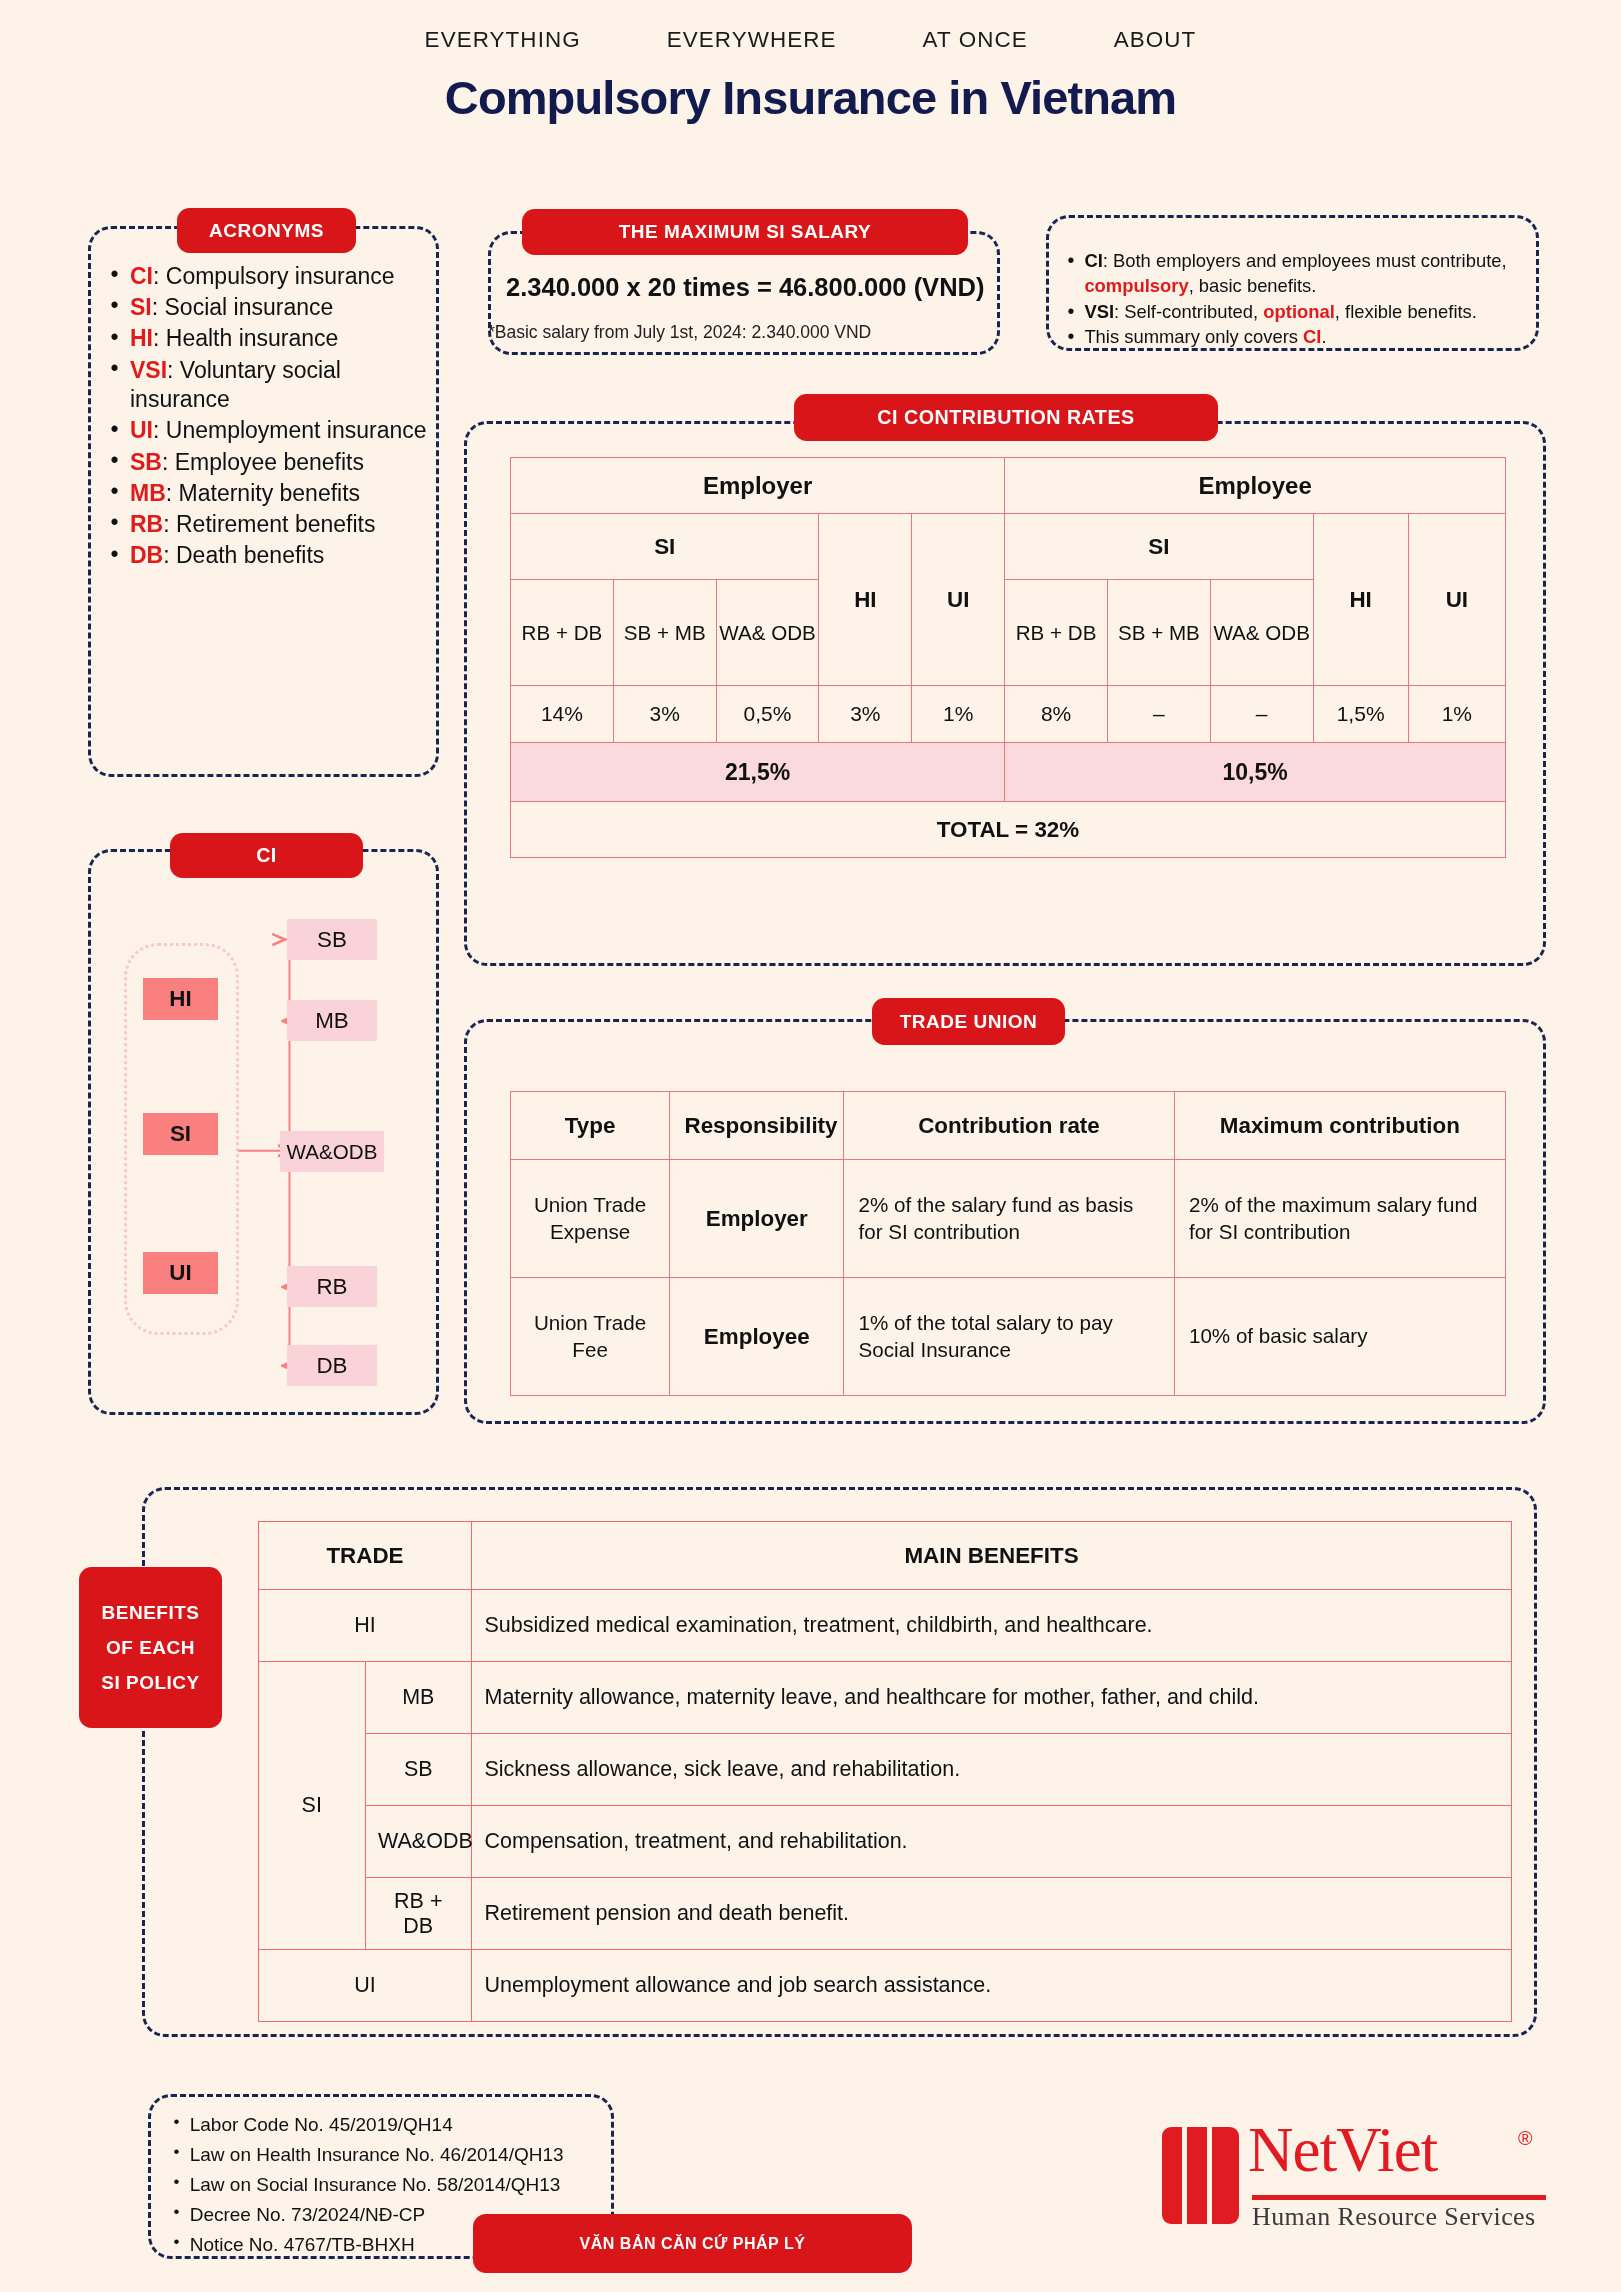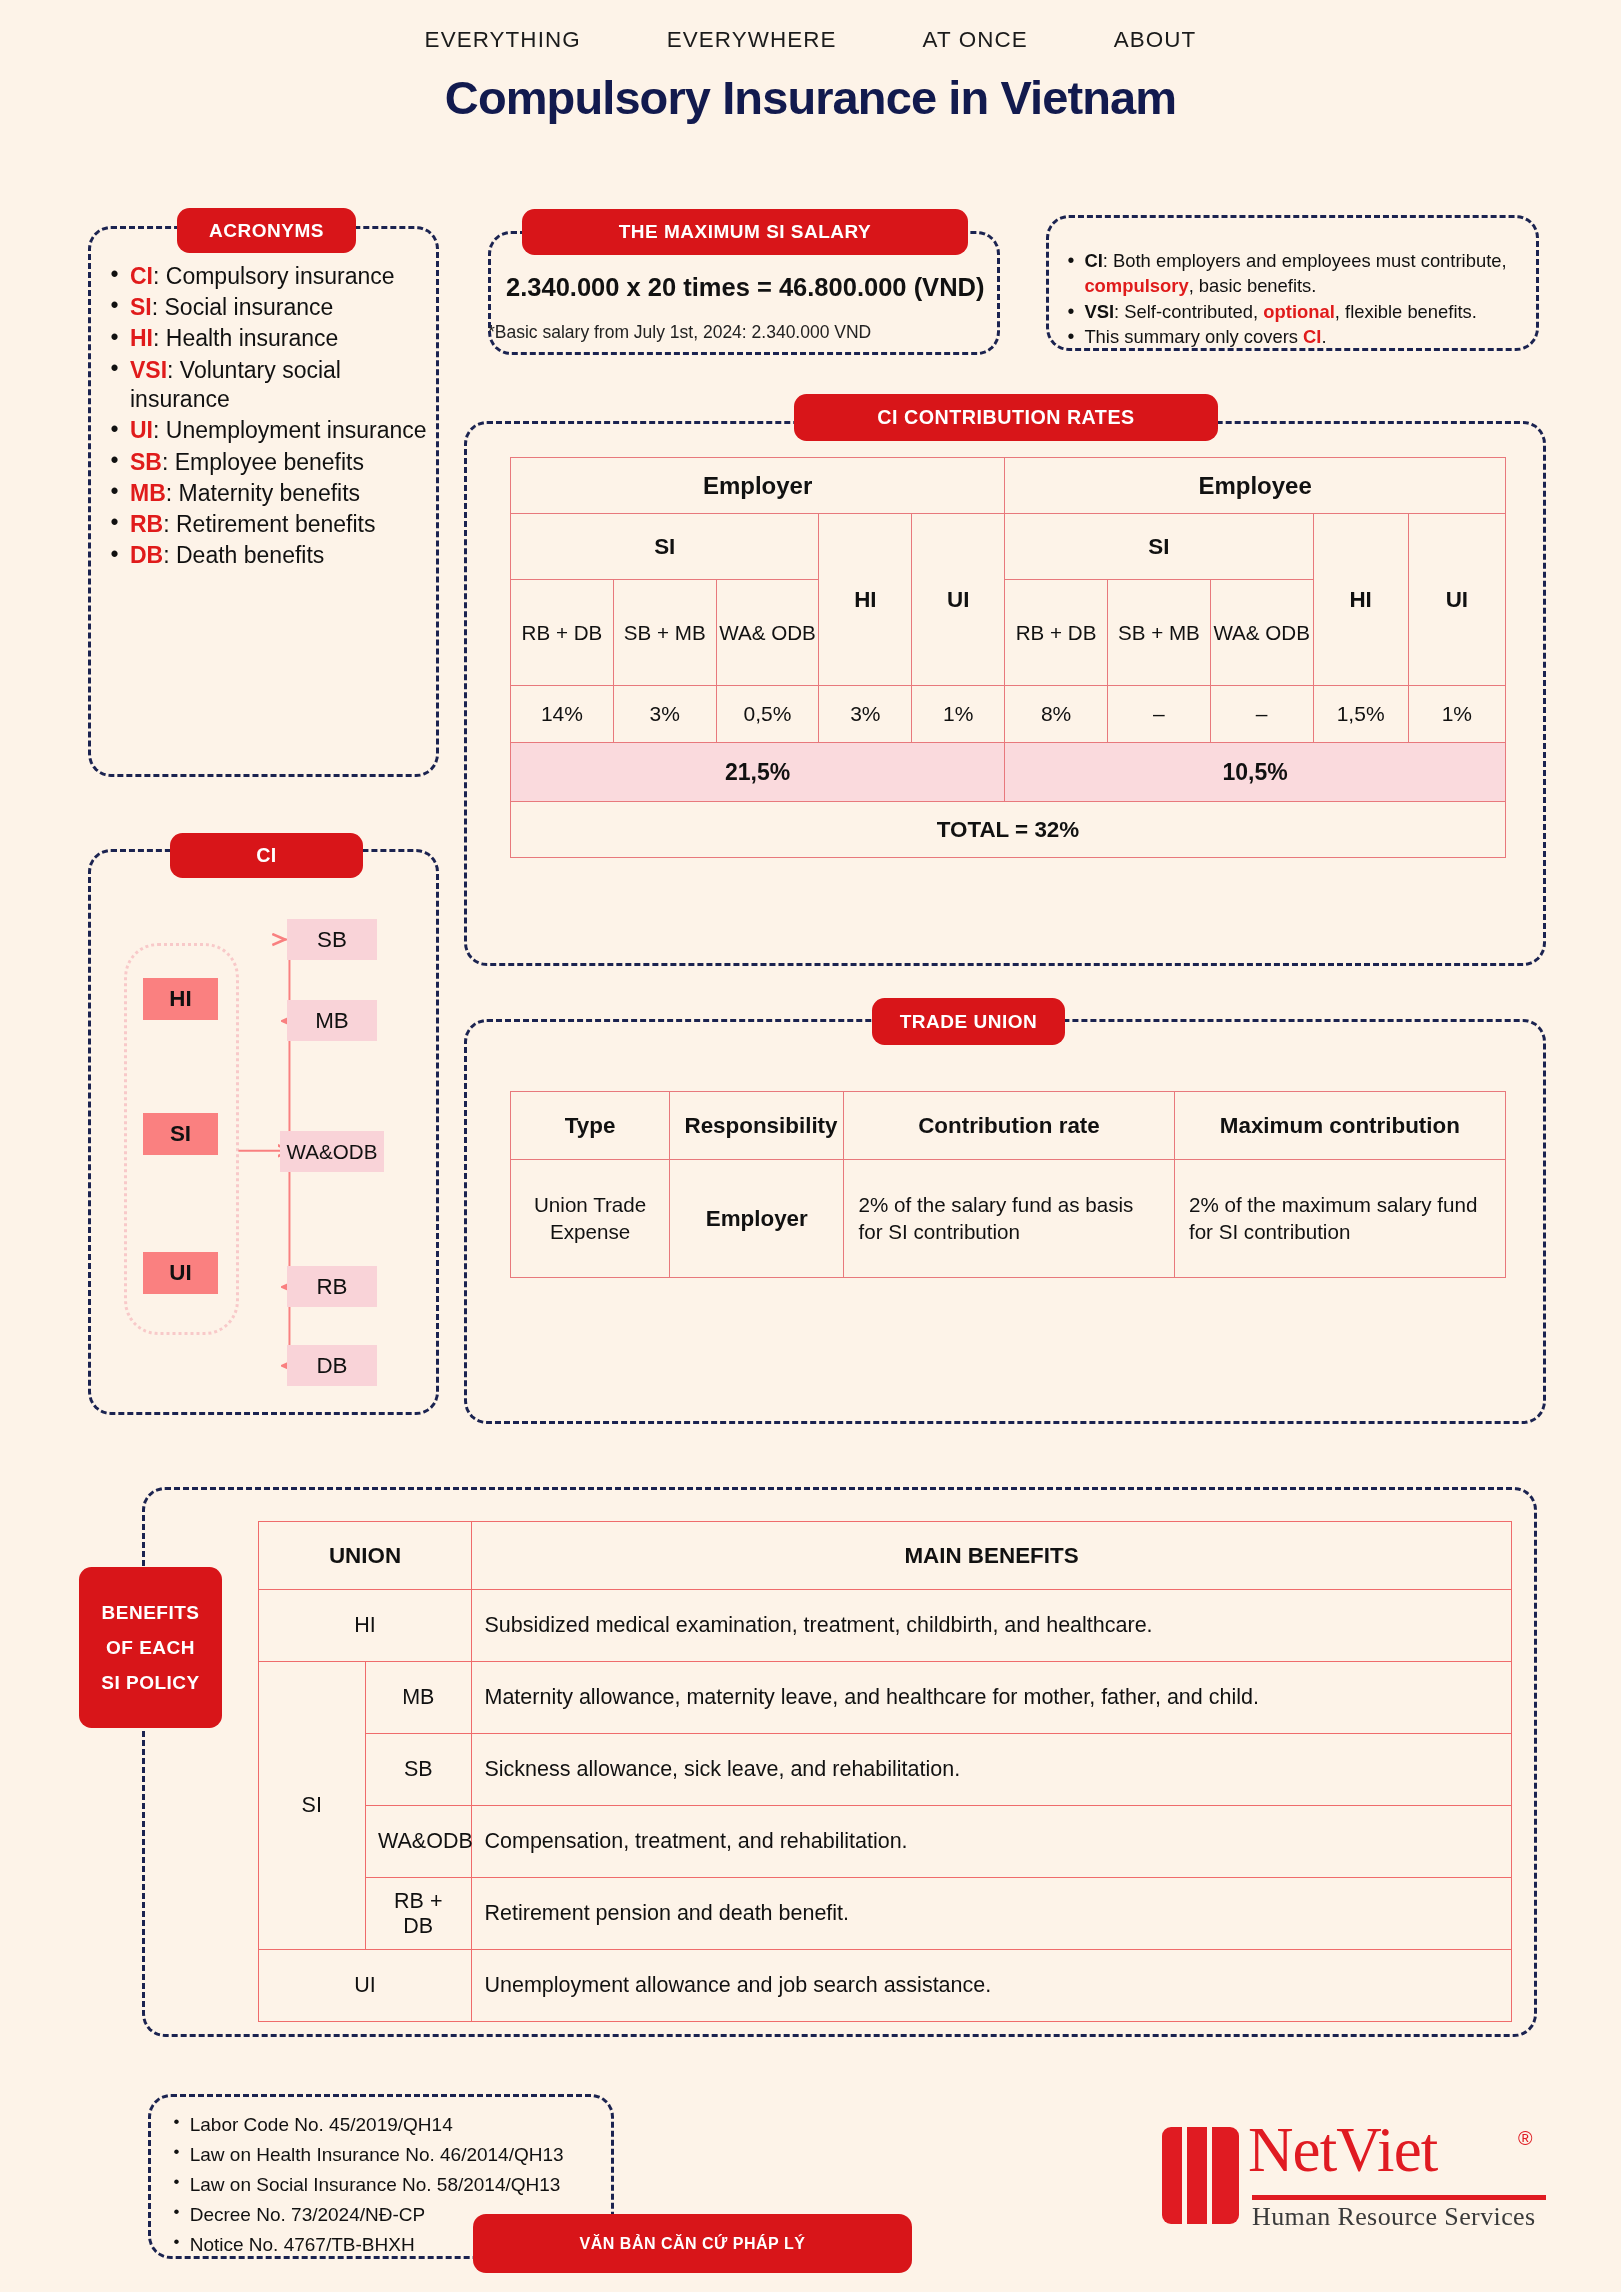--- a/index.html
+++ b/index.html
@@ -325,38 +325,44 @@
       <td>Responsibility</td>
       <td>Contribution rate</td>
       <td>Maximum contribution</td>
     </tr>
     <tr class="row">
       <td class="c-type">Union Trade Expense</td>
       <td class="c-resp">Employer</td>
       <td>2% of the salary fund as basis for SI contribution</td>
       <td>2% of the maximum salary fund for SI contribution</td>
     </tr>
+    <tr class="row">
+      <td class="c-type">Union Trade Fee</td>
+      <td class="c-resp">Employee</td>
+      <td>1% of the total salary to pay Social Insurance</td>
+      <td>10% of basic salary</td>
+    </tr>
   </tbody>
     </table>
 
   <div class="panel" id="ben-panel"></div>
   <div class="badge" id="ben-badge">
     <span>BENEFITS</span>
     <span>OF EACH</span>
     <span>SI POLICY</span>
   </div>
   <table id="ben-table">
     <colgroup>
         <col style="width:8.5%">
         <col style="width:8.5%">
         <col style="width:83%">
       </colgroup>
     <tbody>
         <tr class="hdr">
-      <td colspan="2">UNION</td>
+      <td colspan="2">TRADE</td>
       <td>MAIN BENEFITS</td>
     </tr>
     <tr class="brow">
       <td class="pol" colspan="2">HI</td>
       <td>Subsidized medical examination, treatment, childbirth, and healthcare.</td>
     </tr>
     <tr class="brow">
       <td class="pol" rowspan="4">SI</td>
       <td class="pol">MB</td>
       <td>Maternity allowance, maternity leave, and healthcare for mother, father, and child.</td>

